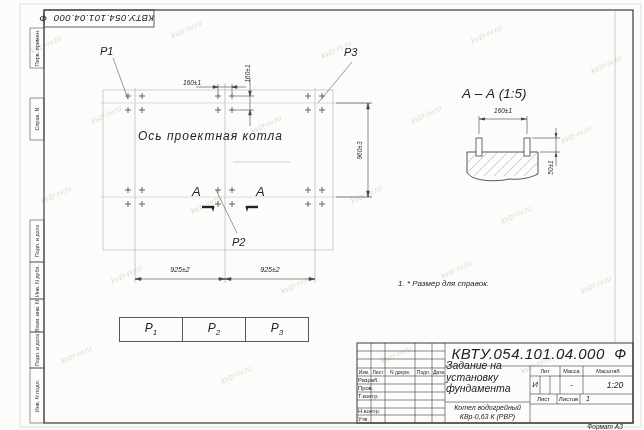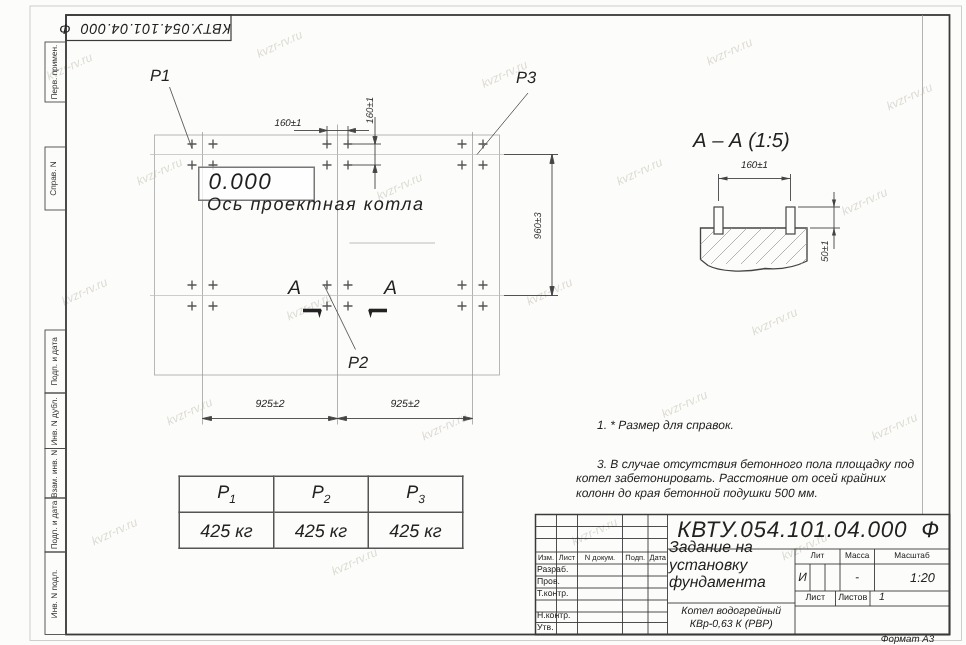--- a/index.html
+++ b/index.html
@@ -217,21 +217,20 @@
       <span style="font-size:5.5px">Подп. и дата</span>
     </div>
   <div class="vbox" style="left:30px;top:368px;width:14px;height:55px">
       <span style="font-size:5.5px">Инв. N подл.</span>
     </div>
 
   <div class="t" style="left:100px;top:45px;font-size:11px">Р1</div>
   <div class="t" style="left:232px;top:236px;font-size:11px">Р2</div>
   <div class="t" style="left:344px;top:46px;font-size:11px">Р3</div>
 
-  <div class="elev" style="left:132px;top:111px;width:70px;height:21px">0.000</div>
   <div class="t" style="left:138px;top:129px;font-size:12px;letter-spacing:1px">Ось проектная котла</div>
 
   <div class="t" style="left:183px;top:79px;font-size:6.5px">160±1</div>
   <div class="vbox" style="left:240px;top:60px;width:14px;height:26px">
       <span style="font-size:6.5px;font-style:italic">160±1</span>
     </div>
   <div class="vbox" style="left:352px;top:130px;width:14px;height:40px">
       <span style="font-size:6.5px;font-style:italic">960±3</span>
     </div>
   <div class="t ctr" style="left:150px;top:266px;width:60px;font-size:7px">925±2</div>
@@ -246,31 +245,25 @@
       <span style="font-size:6.5px;font-style:italic">50±1</span>
     </div>
 
   <table class="loads">
     <tbody>
         <tr>
       <td><span>Р</span><sub>1</sub></td>
       <td><span>Р</span><sub>2</sub></td>
       <td><span>Р</span><sub>3</sub></td>
     </tr>
-    <tr>
-      <td>425 кг</td>
-      <td>425 кг</td>
-      <td>425 кг</td>
-    </tr>
   </tbody>
     </table>
 
   <div class="notes">
     <p>1. * Размер для справок.</p>
-    <p>3. В случае отсутствия бетонного пола площадку под котел забетонировать. Расстояние от осей крайних колонн до края бетонной подушки 500 мм.</p>
   </div>
 
   <div class="t ctr desig" style="left:447px;top:345px;width:184px;font-size:15px;letter-spacing:.5px">КВТУ.054.101.04.000  Ф</div>
   <div class="t" style="left:446px;top:360px;width:73px;font-size:10.5px;line-height:11.5px;text-align:left;white-space:normal">Задание на установку фундамента</div>
   <div class="t" style="left:446px;top:404px;width:83px;font-size:7px;line-height:8.5px;text-align:center;white-space:normal">Котел водогрейный КВр-0,63 К (РВР)</div>
 
   <div class="tb ctr" style="left:357px;top:369px;width:14px;font-size:5px">Изм.</div>
   <div class="tb ctr" style="left:371px;top:369px;width:14px;font-size:5px">Лист</div>
   <div class="tb ctr" style="left:385px;top:369px;width:30px;font-size:5px">N докум.</div>
   <div class="tb ctr" style="left:415px;top:369px;width:17px;font-size:5px">Подп.</div>

